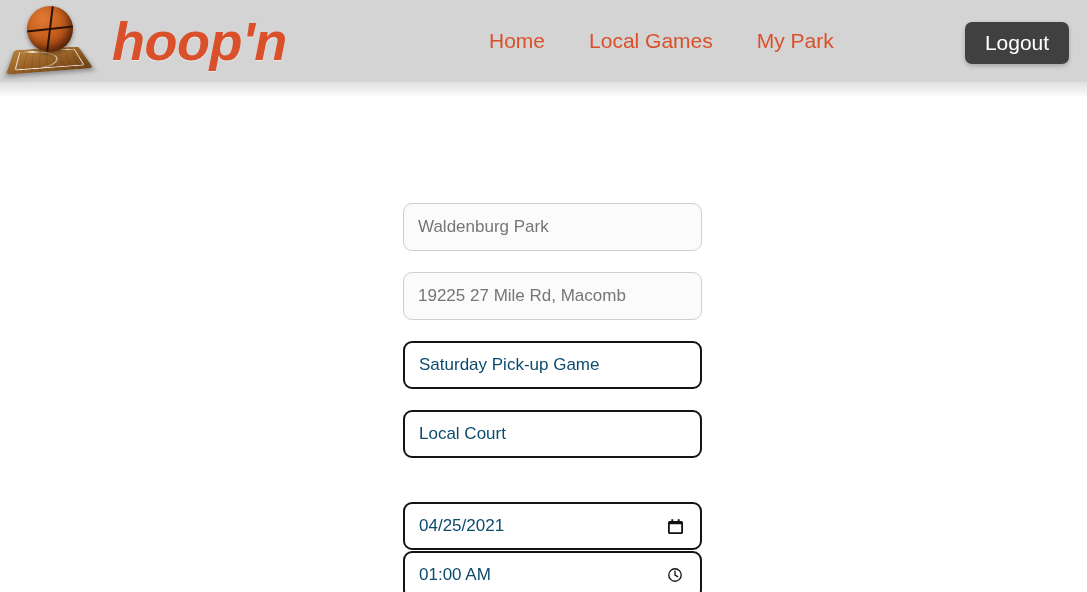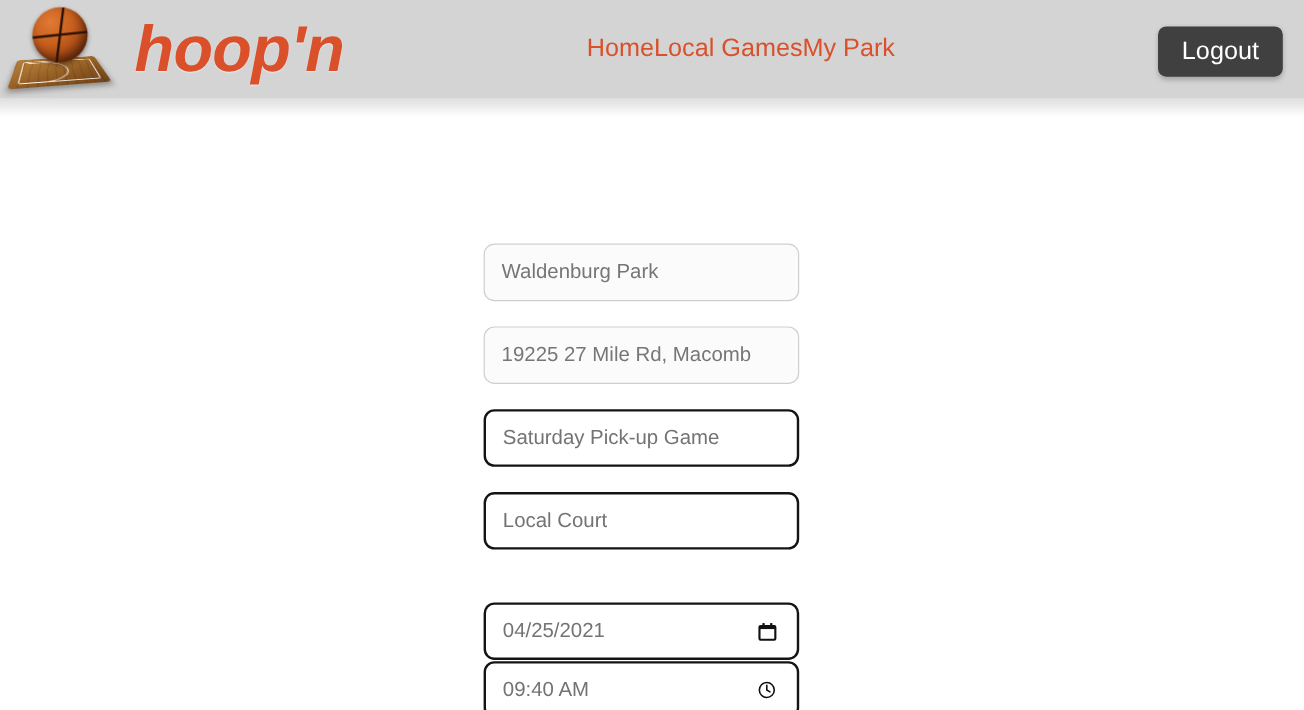--- a/index.html
+++ b/index.html
@@ -142,20 +142,21 @@
     white-space: nowrap;
   }
 
   .nav {
     position: absolute;
     left: 489px;
     top: 0;
     height: 82px;
     display: flex;
     align-items: center;
+    gap: 44px;
   }
   .nav-link {
     color: #d9502b;
     font-size: 21px;
     text-decoration: none;
     white-space: nowrap;
     cursor: pointer;
   }
 
   .logout-btn {
@@ -176,42 +177,42 @@
 
   
   .form-area {
     position: relative;
     width: 1087px;
     height: 510px;
   }
   .field {
     position: absolute;
     left: 403px;
-    width: 263px;
+    width: 299px;
     height: 48px;
     box-sizing: border-box;
     border-radius: 9px;
     font-size: 17px;
     font-family: "Liberation Sans", sans-serif;
     padding: 0 14px;
     outline: none;
     background: #fdfdfd;
     color: #1d1d1d;
     display: flex;
     align-items: center;
   }
   .field.placeholder-style {
     border: 1.5px solid #cfcfcf;
     color: #767676;
     background: #fbfbfb;
   }
   .field.filled-style {
     border: 2px solid #141414;
     background: #ffffff;
-    color: #737373;
+    color: #0c4a6e;
   }
   .field .val { flex: 1; white-space: nowrap; overflow: hidden; }
 
   .f1 { top: 121px; }
   .f2 { top: 190px; }
   .f3 { top: 259px; }
   .f4 { top: 328px; }
   .f5 { top: 420px; }
   .f6 { top: 469px; }
 
@@ -279,21 +280,21 @@
       <svg width="17" height="17" viewBox="0 0 18 18" aria-hidden="true">
         <rect x="2" y="4" width="14" height="12" rx="1" fill="none" stroke="#111" stroke-width="1.9"></rect>
         <rect x="2" y="4" width="14" height="2.6" fill="#111"></rect>
         <rect x="4.6" y="1.3" width="2" height="3.4" fill="#111"></rect>
         <rect x="11.4" y="1.3" width="2" height="3.4" fill="#111"></rect>
       </svg>
     </span>
   </div>
 
   <div class="field filled-style f6">
-    <span class="val">09:40 AM</span>
+    <span class="val">01:00 AM</span>
     <span class="field-icon">
       <svg width="16" height="16" viewBox="0 0 18 18" aria-hidden="true">
         <circle cx="9" cy="9" r="7" fill="none" stroke="#111" stroke-width="1.5"></circle>
         <path d="M9 4.6 V9 L12 10.8" fill="none" stroke="#111" stroke-width="1.5" stroke-linecap="round"></path>
       </svg>
     </span>
   </div>
 
 </div>
 

